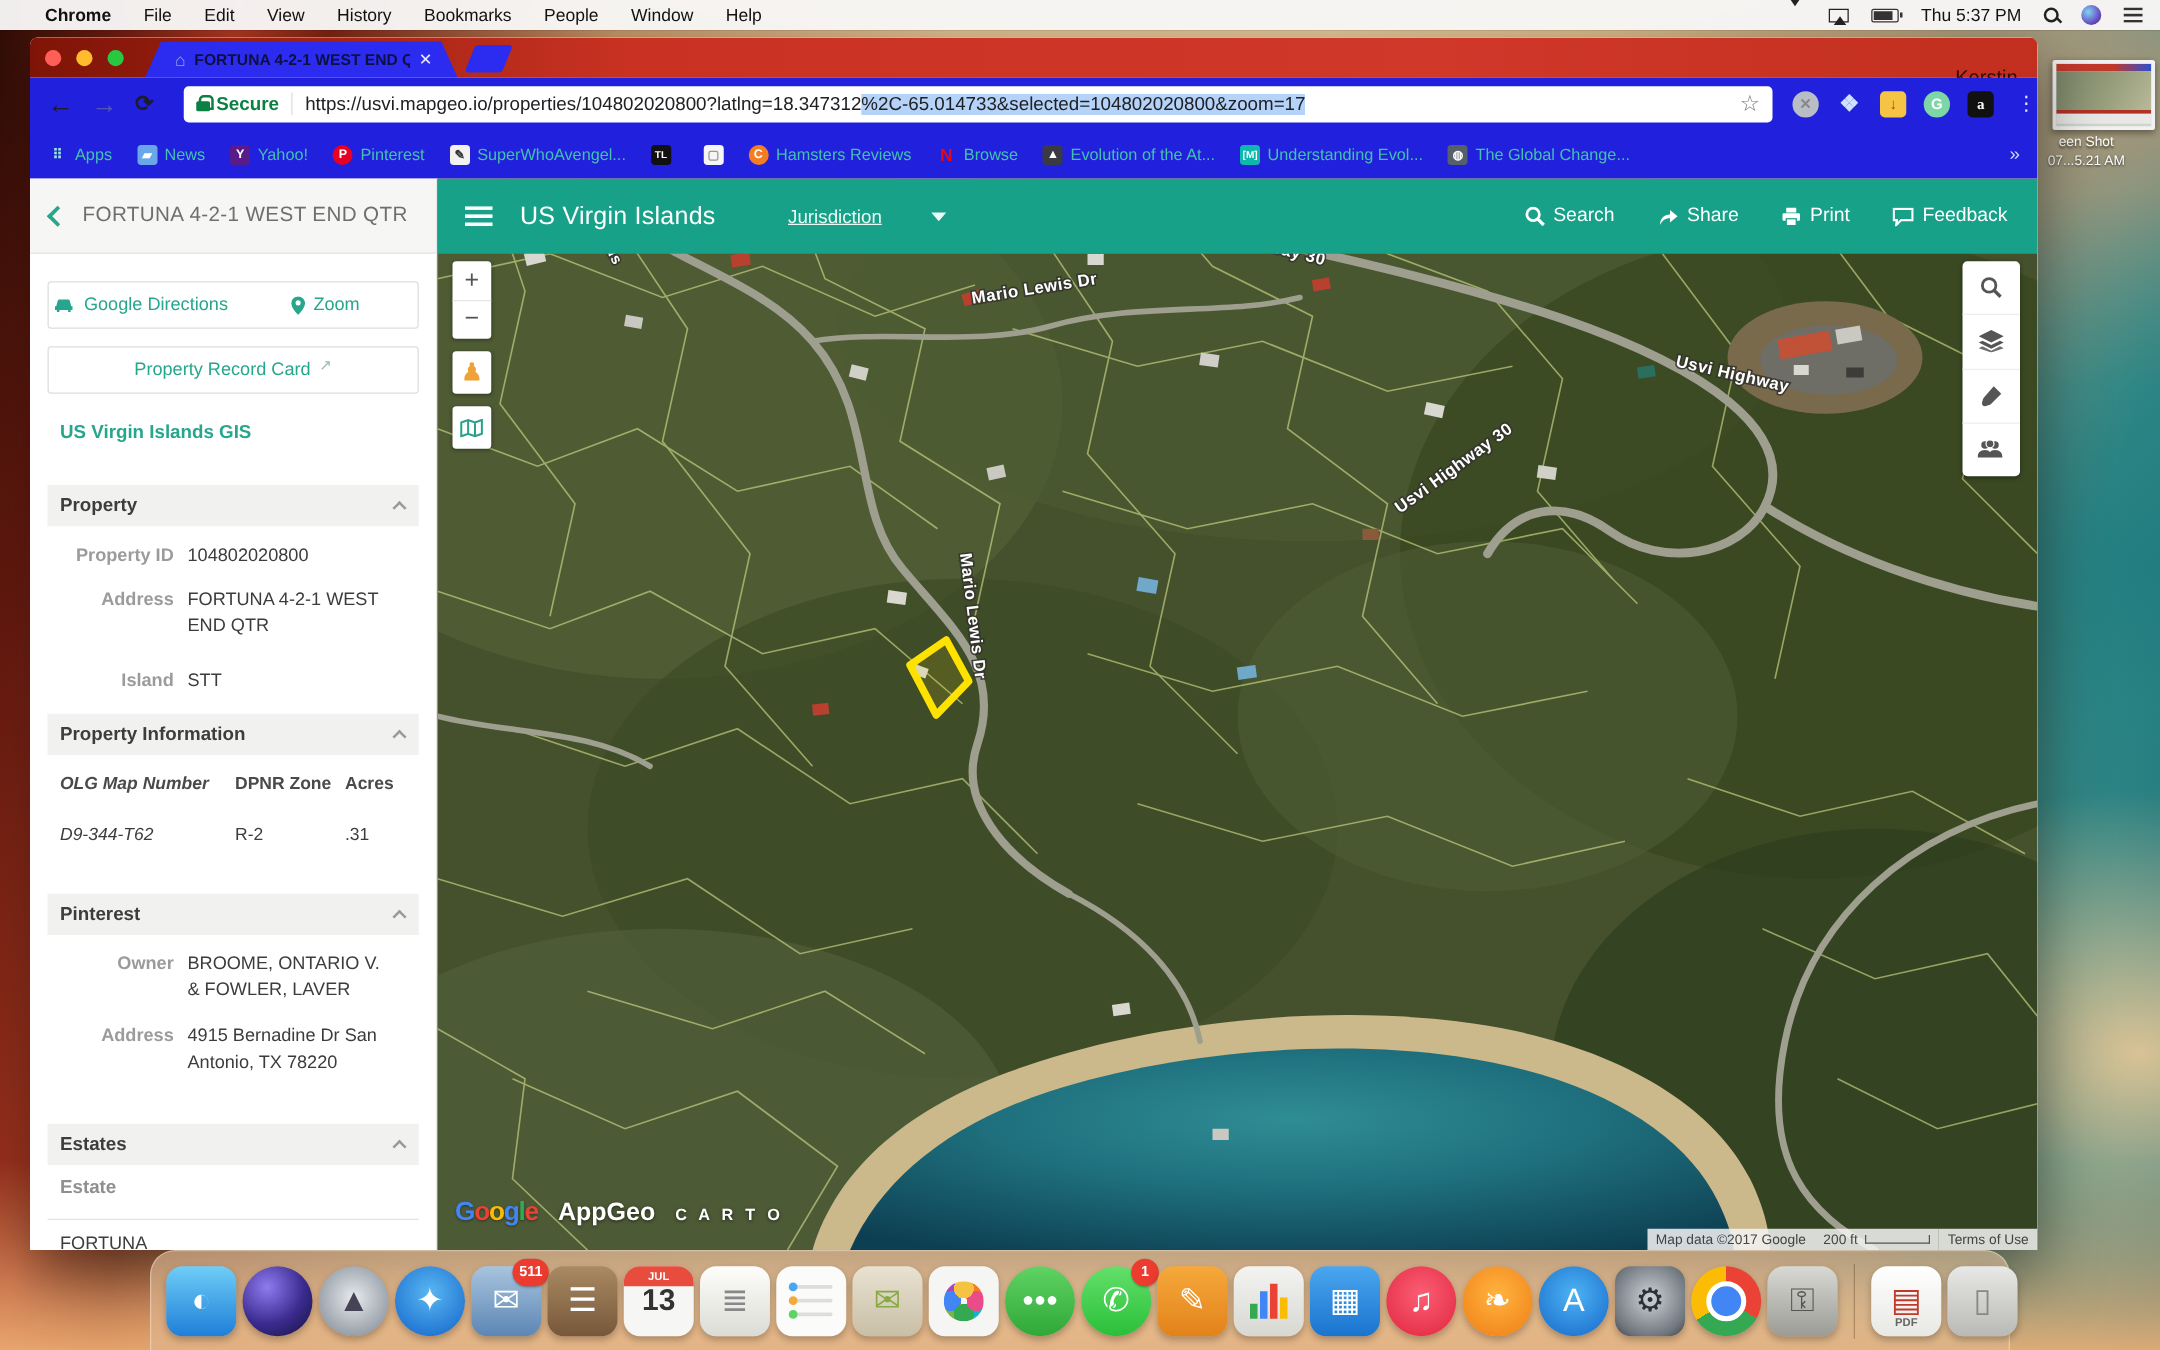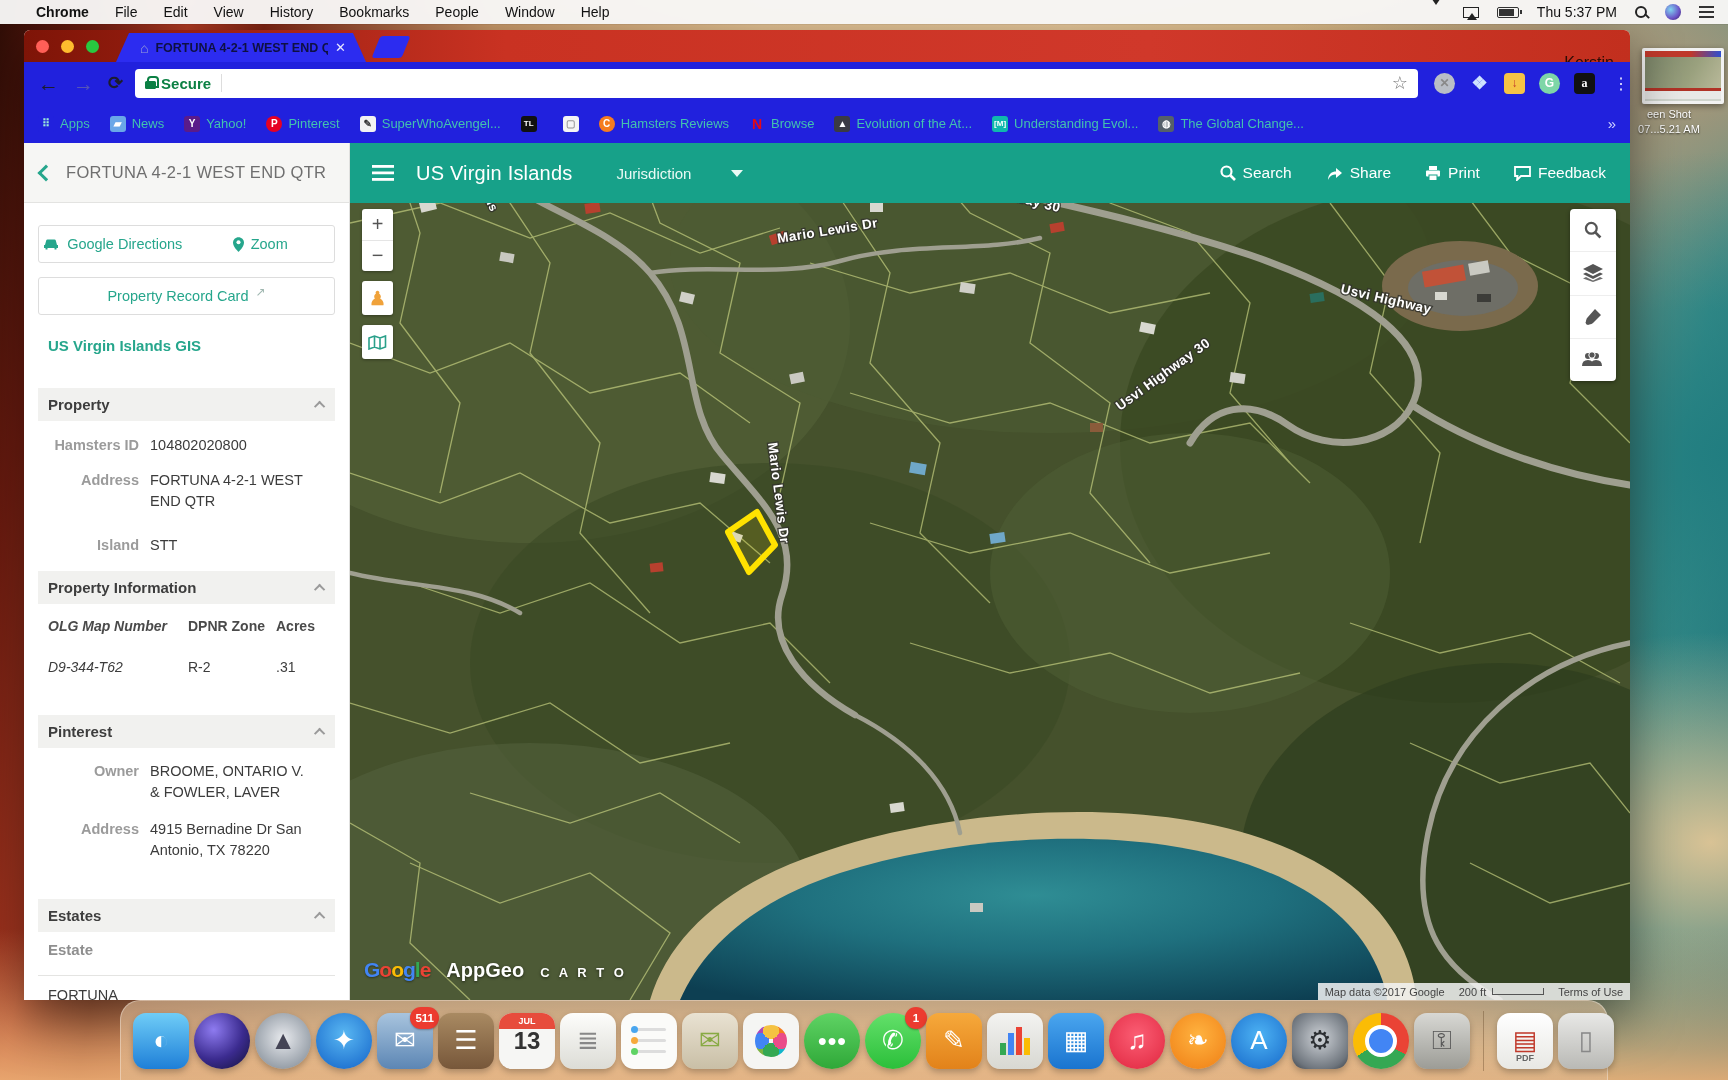--- a/index.html
+++ b/index.html
@@ -49,21 +49,21 @@
   .tab .home { color:#9aa0d8; font-size:14px; }
   .tab .title { color:#0e1042; font-size:12.5px; font-weight:bold; white-space:nowrap; overflow:hidden; flex:1; }
   .tab .close { color:#e8e8ff; font-size:13px; }
   .newtab { position:absolute; left:352px; top:6px; width:30px; height:22px; background:#2c2cf0; transform:skewX(-22deg); border-radius:3px; }
   .profile-name { position:absolute; right:16px; top:24px; color:#2d0c05; font-size:16px; }
 
   .toolbar { position:absolute; left:0; top:32px; width:100%; height:42px; background:#2121dd; display:flex; align-items:center; }
   .navbtn { color:#1c1c2e; font-size:21px; margin-left:14px; line-height:1; font-weight:bold;}
   .navbtn.dim { color:#5555b8; }
   .reload { font-size:18px; }
-  .urlbar { margin-left:12px; width:1288px; height:29px; background:#fff; border-radius:4px;
+  .urlbar { margin-left:24px; width:1288px; height:29px; background:#fff; border-radius:4px;
     display:flex; align-items:center; padding:0 10px; font-size:15px; }
   .lock { width:11px; height:14px; position:relative; margin-right:5px; }
   .lock::before { content:""; position:absolute; left:1.5px; top:0; width:8px; height:8px; border:2px solid #0b8043; border-radius:4px 4px 0 0; }
   .lock::after { content:""; position:absolute; left:0; top:5px; width:11px; height:8px; background:#0b8043; border-radius:1.5px; }
   .secure-label { color:#0b8043; font-weight:bold; margin-right:10px; }
   .url-sep { width:1px; height:18px; background:#ddd; margin-right:10px; }
   .url-text { color:#202124; white-space:nowrap; overflow:hidden; }
   .url-text .sel { background:#b5d3f9; }
   .urlbar .star { margin-left:auto; color:#777; font-size:18px; }
   .ext-row { display:flex; align-items:center; gap:14px; margin-left:16px; }
@@ -105,21 +105,21 @@
   .estate-lbl { position:absolute; left:24px; color:#8f8f8f; font-weight:bold; font-size:15px; }
   .estate-div { position:absolute; left:14px; width:297px; height:1px; background:#e4e4e2; }
   .estate-val { position:absolute; left:24px; color:#3c3c3c; font-size:14.5px; }
 
   
   .maparea { position:absolute; left:326px; top:0; width:1280px; height:857px; background:#44502c; overflow:hidden; }
   .map-svg { position:absolute; left:0; top:0; }
   .maphead { position:absolute; left:0; top:0; width:1280px; height:60px; background:#17a189; display:flex; align-items:center; color:#fff; z-index:5; }
   .hamb { margin:0 0 0 22px; width:22px; height:16px; background:linear-gradient(#fff 3px, transparent 3px) 0 0/100% 6.5px repeat-y; }
   .mh-title { margin-left:22px; font-size:20px; letter-spacing:.2px; }
-  .mh-jur { margin-left:44px; font-size:15px; color:#eafaf5; display:flex; align-items:center; gap:40px; }
+  .mh-jur { margin-left:58px; font-size:15px; color:#eafaf5; display:flex; align-items:center; gap:40px;text-decoration:underline; }
   .tri-down { width:0; height:0; border-left:6px solid transparent; border-right:6px solid transparent; border-top:7px solid #eafaf5; }
   .mh-actions { margin-left:auto; display:flex; align-items:center; gap:34px; padding-right:24px; font-size:15.5px; }
   .mh-act { display:flex; align-items:center; gap:7px; }
   .mh-act svg { flex:0 0 auto; }
 
   .zoombox { position:absolute; left:12px; top:66px; width:31px; height:62px; background:#fff; border-radius:3px; box-shadow:0 1px 3px rgba(0,0,0,.35); z-index:4; display:flex; flex-direction:column; }
   .zoombox div { flex:1; display:flex; align-items:center; justify-content:center; font-size:20px; color:#555; }
   .zoombox .zin { border-bottom:1px solid #e5e5e5; }
   .sqbtn { position:absolute; left:12px; width:31px; height:34px; background:#fff; border-radius:3px; box-shadow:0 1px 3px rgba(0,0,0,.35); z-index:4; display:flex; align-items:center; justify-content:center; }
   .pegman { color:#f0a23a; font-size:19px; font-weight:bold; }
@@ -245,20 +245,21 @@
   </div>
 
   <div class="toolbar">
     <span class="navbtn">←</span>
     <span class="navbtn dim">→</span>
     <span class="navbtn reload">⟳</span>
     <div class="urlbar">
       <span class="lock"></span>
       <span class="secure-label">Secure</span>
       <span class="url-sep"></span>
+      <span class="url-text"><span>https://usvi.mapgeo.io/properties/104802020800?latlng=18.347312</span><span class="sel">%2C-65.014733&amp;selected=104802020800&amp;zoom=17</span></span>
       <span class="star">☆</span>
     </div>
     <div class="ext-row">
       <span class="ext circle grey">✕</span>
       <span class="ext dropbox">❖</span>
       <span class="ext ybk">↓</span>
       <span class="ext circle gram">G</span>
       <span class="ext amazon">a</span>
       <span class="dots3">⋮</span>
     </div>
@@ -346,21 +347,21 @@
         </span>
       </div>
 
       <a class="gis-link">US Virgin Islands GIS</a>
 
       <div class="sec-head" style="top:245px;">
         <span>Property</span>
           <span class="chev-up"></span>
       </div>
       <div class="frow" style="top:292px;">
-        <span class="lbl">Hamsters ID</span>
+        <span class="lbl">Property ID</span>
           <span class="val">104802020800</span>
       </div>
       <div class="frow" style="top:327px;">
         <span class="lbl">Address</span>
           <span class="val" style="max-width:172px;">FORTUNA 4-2-1 WEST END QTR</span>
       </div>
       <div class="frow" style="top:392px;">
         <span class="lbl">Island</span>
           <span class="val">STT</span>
       </div>

